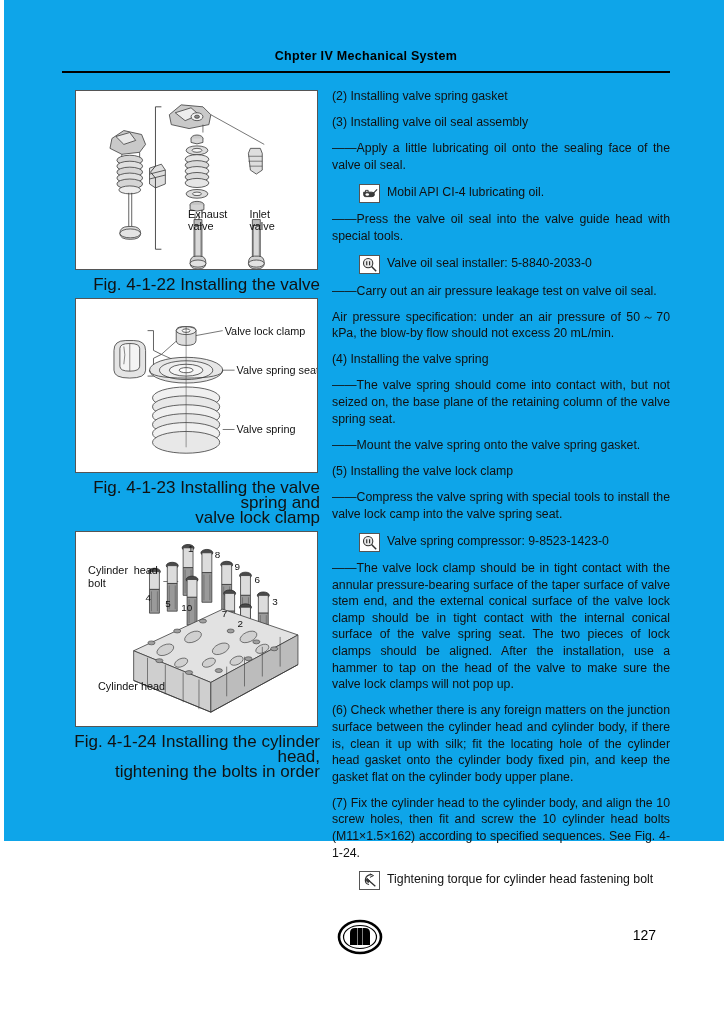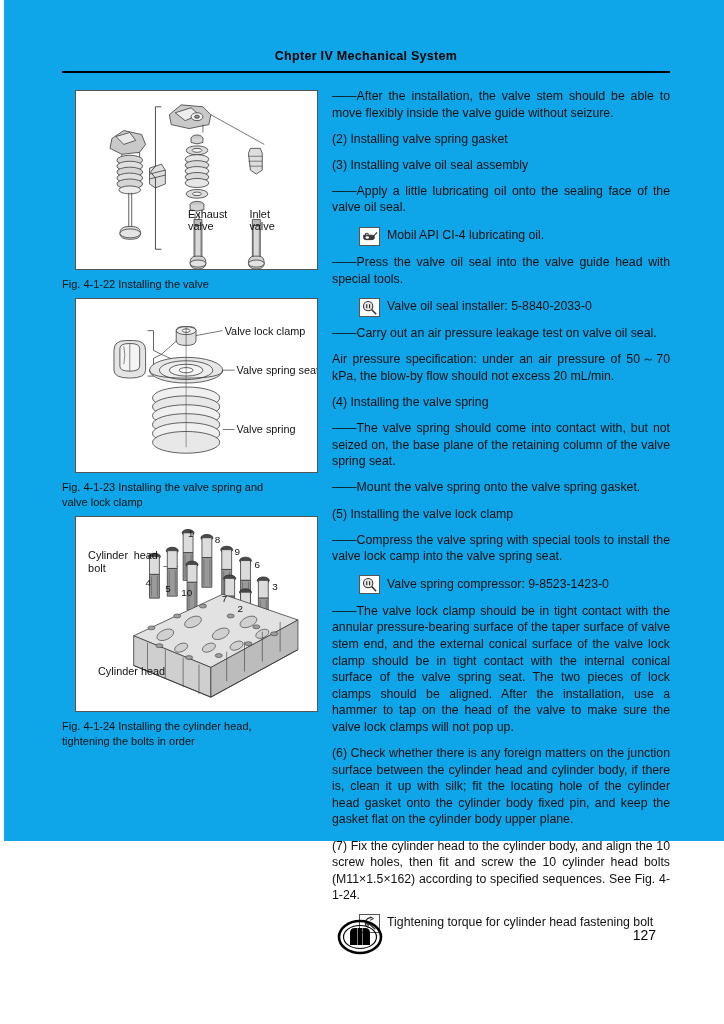--- a/index.html
+++ b/index.html
@@ -67,43 +67,43 @@
     border: 1.5px solid #555;
     background: #fff;
     box-sizing: border-box;
     position: relative;
     overflow: hidden;
   }
   .fig-box.f1 { width: 243px; height: 180px; margin-left: 13px;}
   .fig-box.f2 { width: 243px; height: 175px; margin-left: 13px;}
   .fig-box.f3 { width: 243px; height: 196px; margin-left: 13px;}
   .fig-caption {
-    font-size: 11px;
+    font-size: 17px;
     line-height: 15px;
-    text-align: left;
+    text-align: right;
     margin-top: 7px;
     color: #111;
   }
 
   .fig-svg { display: block; width: 100%; height: 100%; }
 
   
   .para {
     font-size: 12.3px;
     line-height: 16.6px;
     text-align: justify;
     margin: 0 0 9.5px 0;
     color: #111;
     hyphens: none;
   }
   .para.last { margin-bottom: 9px; }
 
   .note {
     display: flex;
-    align-items: center;
+    align-items: flex-start;
     margin: 0 0 9.5px 0;
     padding-left: 27px;
   }
   .note-icon {
     flex: 0 0 auto;
     width: 21px;
     height: 19px;
     border: 1.3px solid #555;
     box-sizing: border-box;
     margin-right: 7px;
@@ -449,21 +449,20 @@
       <div class="fig-caption">
         <span>Fig. 4-1-24 Installing the cylinder head,</span><br>
         <span>tightening the bolts in order</span>
       </div>
     </div>
 
   </div>
 
   <div class="col-right">
 
-    <p class="para">——After the installation, the valve stem should be able to move flexibly inside the valve guide without seizure.</p>
     <p class="para">(2) Installing valve spring gasket</p>
     <p class="para">(3) Installing valve oil seal assembly</p>
     <p class="para">——Apply a little lubricating oil onto the sealing face of the valve oil seal.</p>
 
     <div class="note">
       <span class="note-icon">
         <svg viewBox="0 0 21 19" xmlns="http://www.w3.org/2000/svg">
           <g stroke="#2f2f2f" fill="none" stroke-width="1">
             <path d="M4,8 L13,8 Q16,8 16,10.5 Q16,13 13,13 L6,13 Q4,13 4,11 Z" fill="#3a3a3a"></path>
             <path d="M15,9 L19,5" stroke-width="1.2"></path>

